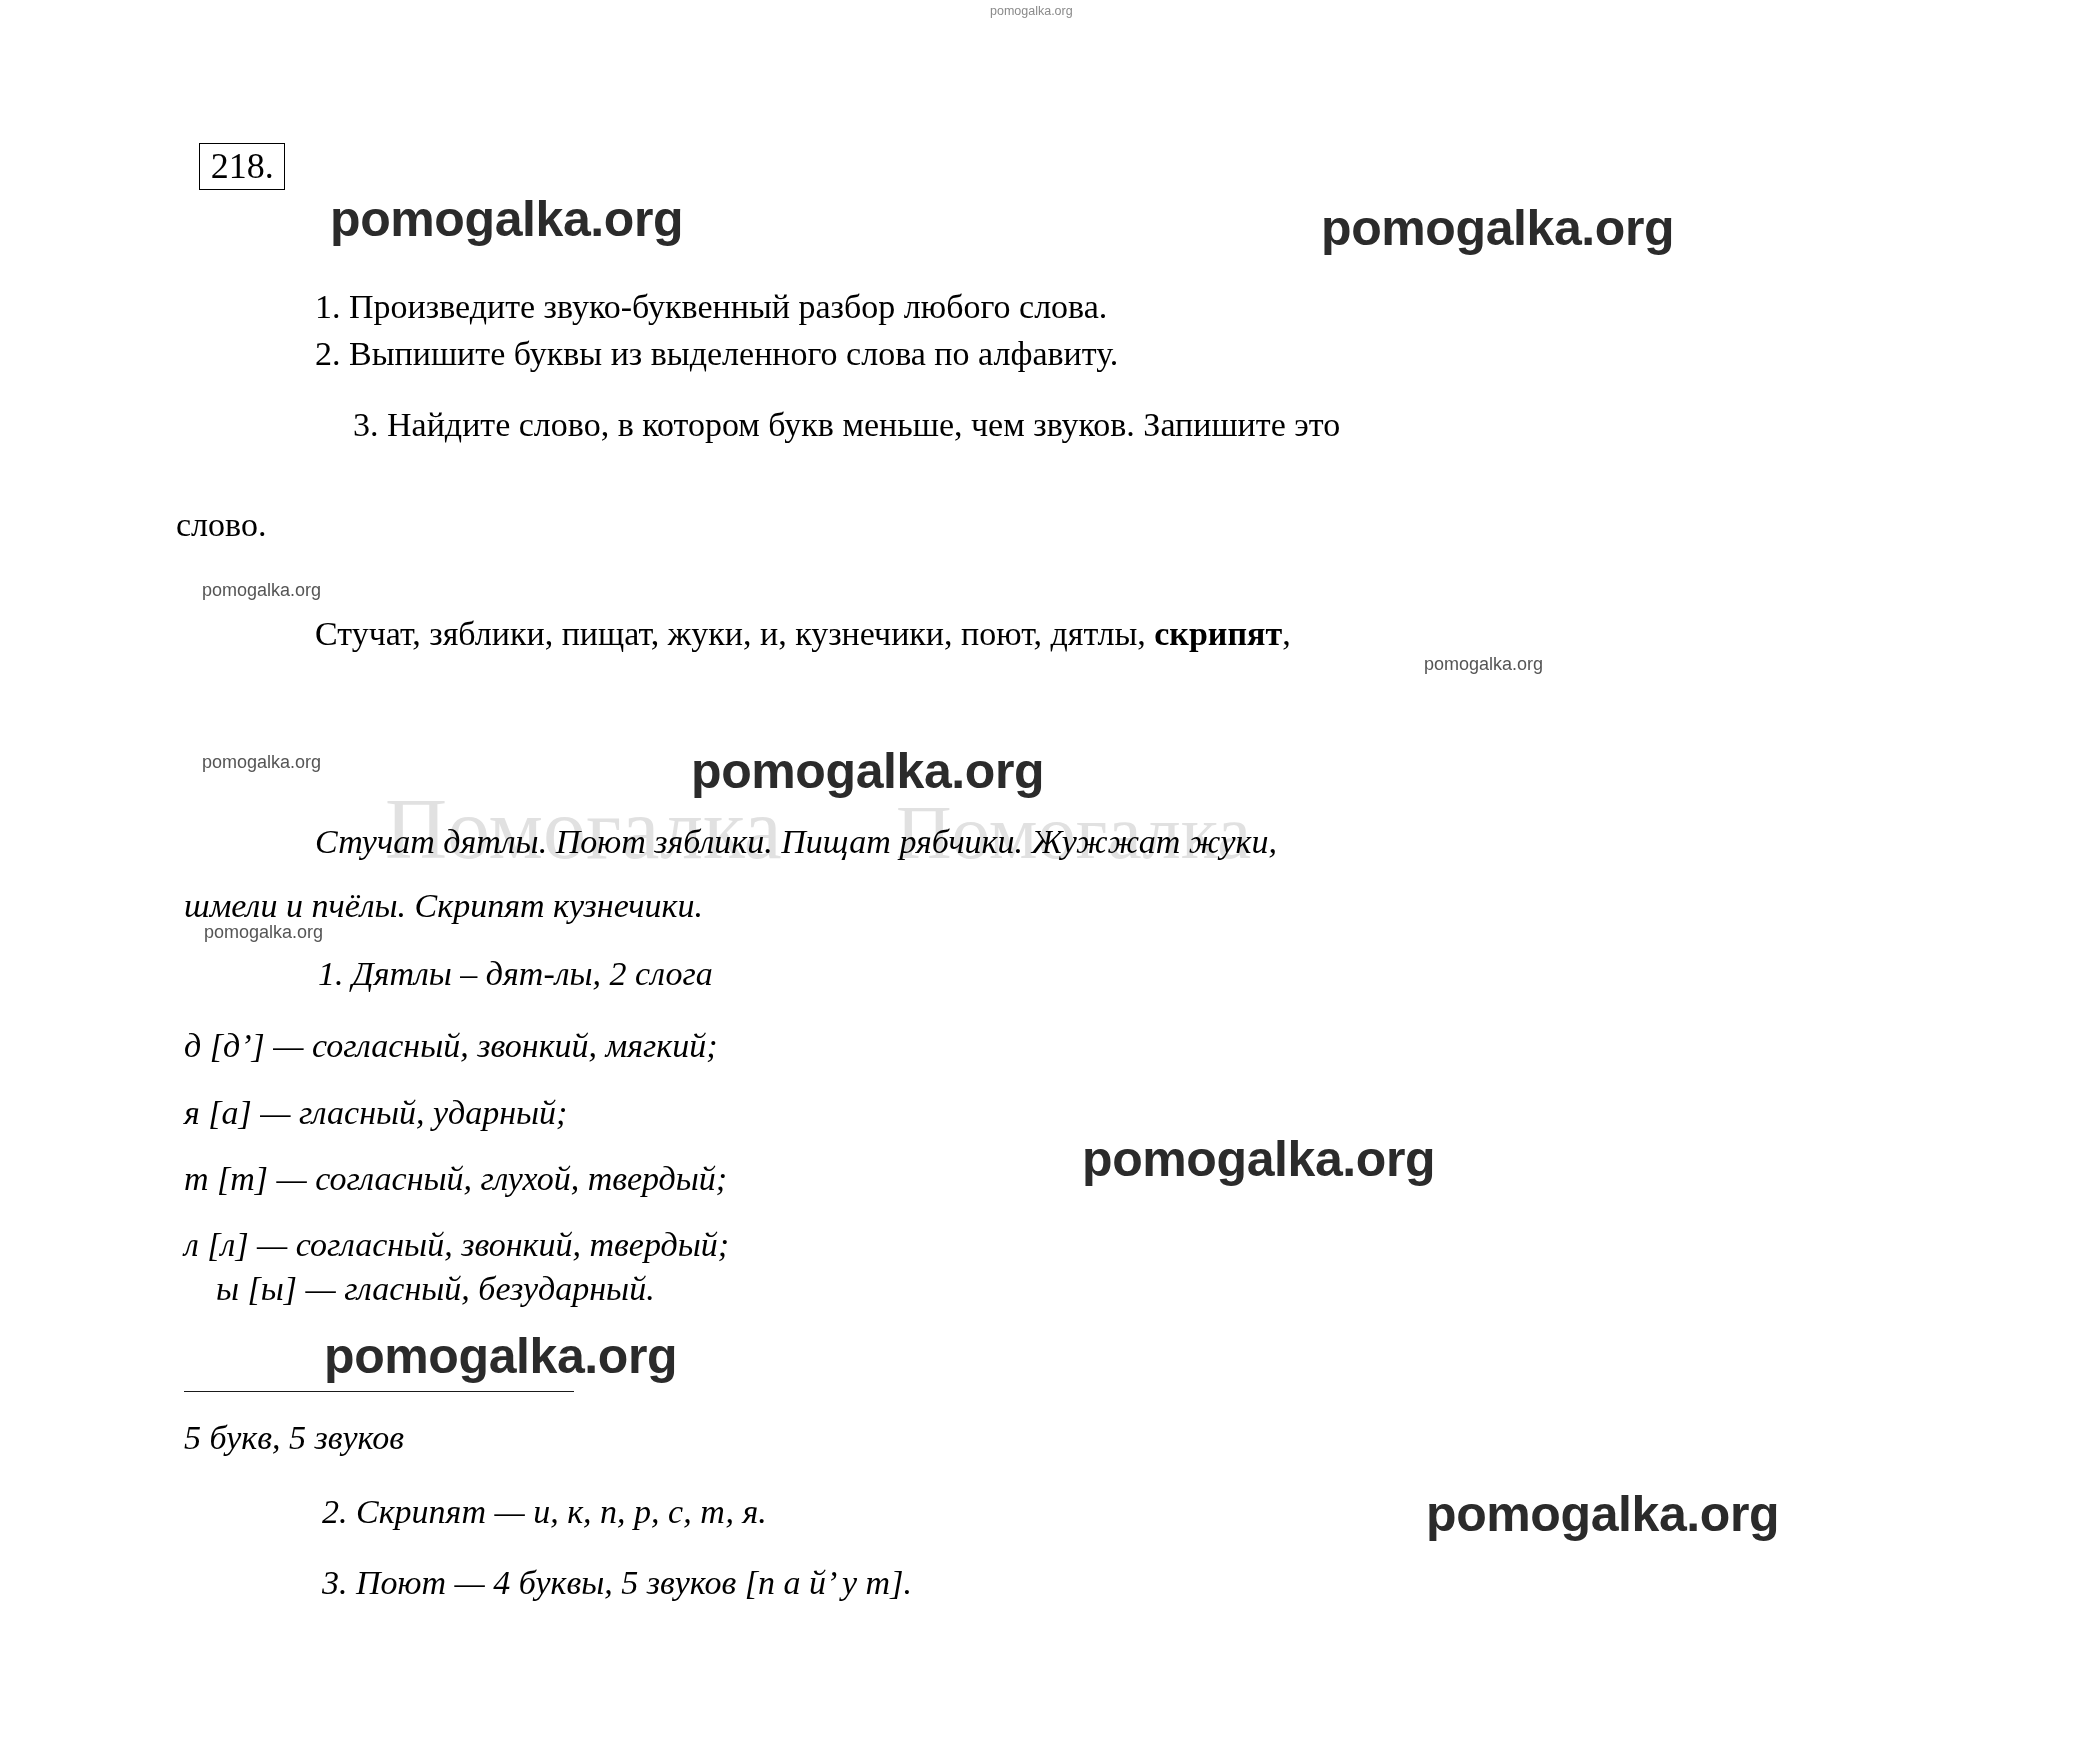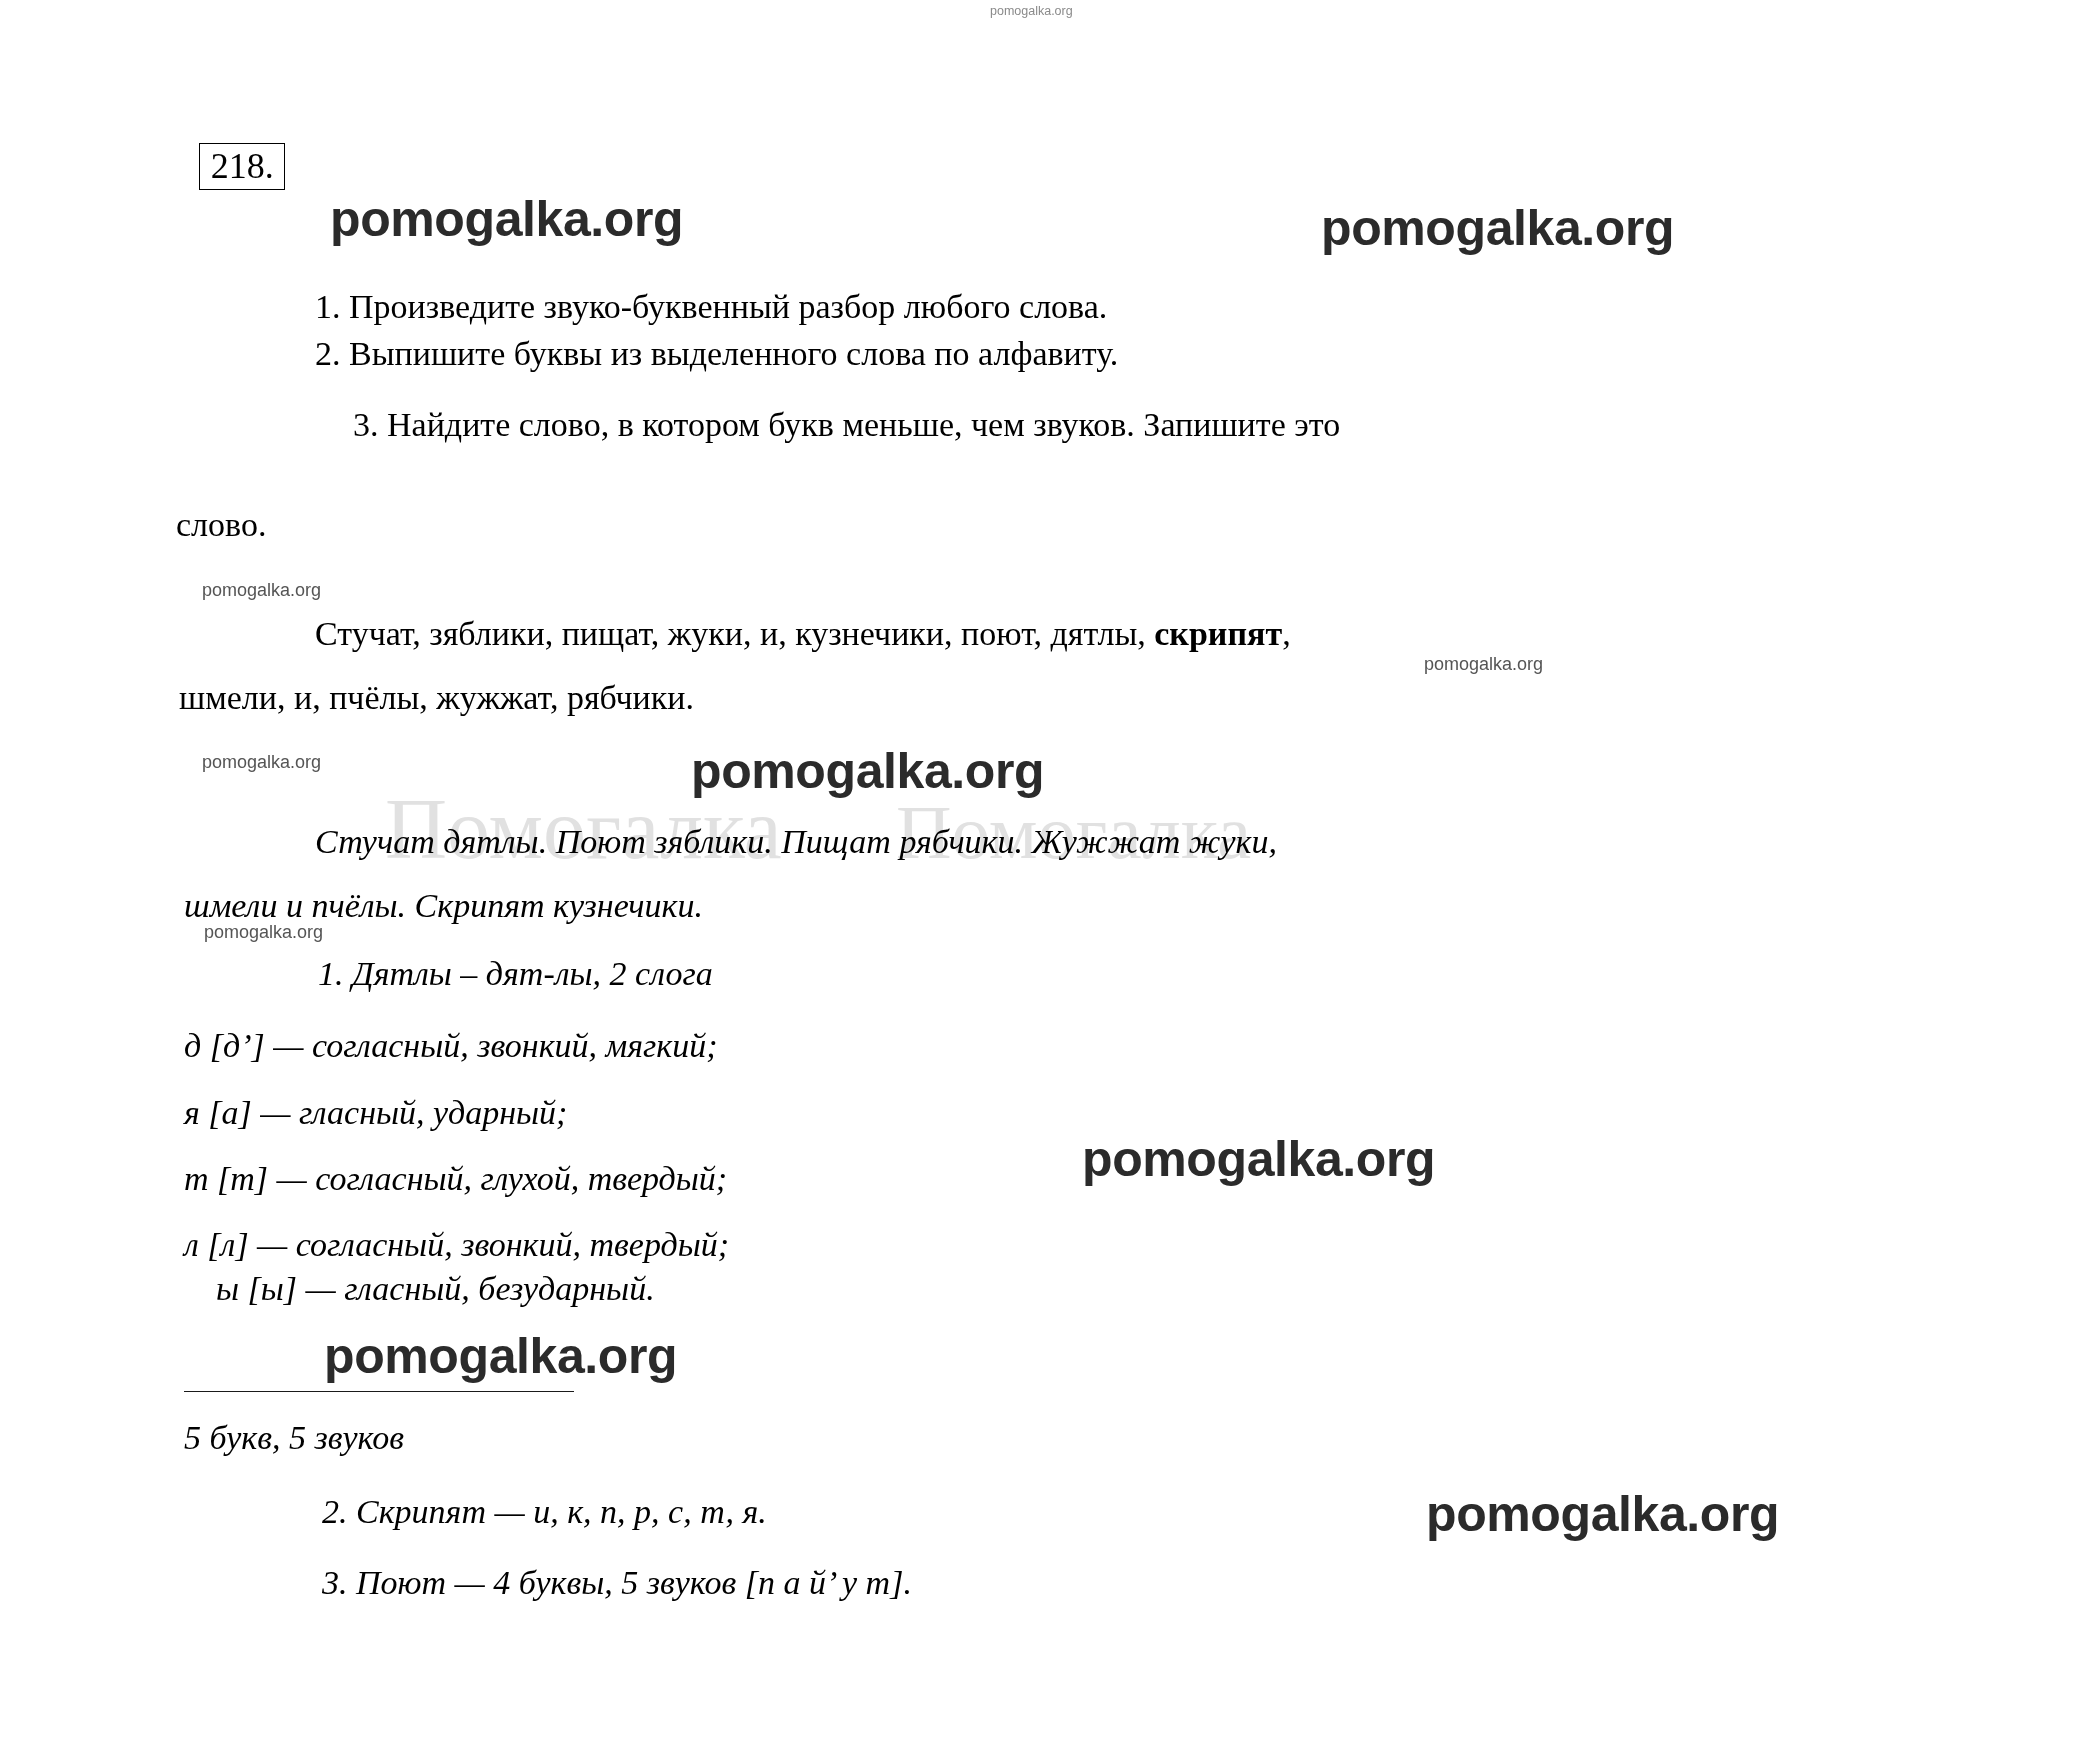--- a/index.html
+++ b/index.html
@@ -137,21 +137,20 @@
   <div class="task t1">1. Произведите звуко-буквенный разбор любого слова.</div>
   <div class="task t2">2. Выпишите буквы из выделенного слова по алфавиту.</div>
   <div class="task t3">3. Найдите слово, в котором букв меньше, чем звуков. Запишите это</div>
   <div class="task t3b">слово.</div>
 
   <div class="wm small" style="left:202px; top:580px;">pomogalka.org</div>
 
   <div class="sentence-line s1">
     <span>Стучат, зяблики, пищат, жуки, и, кузнечики, поют, дятлы, </span><span class="bold">скрипят</span><span>,</span>
   </div>
-  <div class="sentence-line s2">шмели, и, пчёлы, жужжат, рябчики.</div>
 
   <div class="wm small" style="left:1424px; top:654px;">pomogalka.org</div>
   <div class="wm small" style="left:202px; top:752px;">pomogalka.org</div>
   <div class="wm big" style="left:691px; top:742px;">pomogalka.org</div>
 
   <div class="answer a1">Стучат дятлы. Поют зяблики. Пищат рябчики. Жужжат жуки,</div>
   <div class="answer a2">шмели и пчёлы.  Скрипят кузнечики.</div>
 
   <div class="wm small" style="left:204px; top:922px;">pomogalka.org</div>
 

